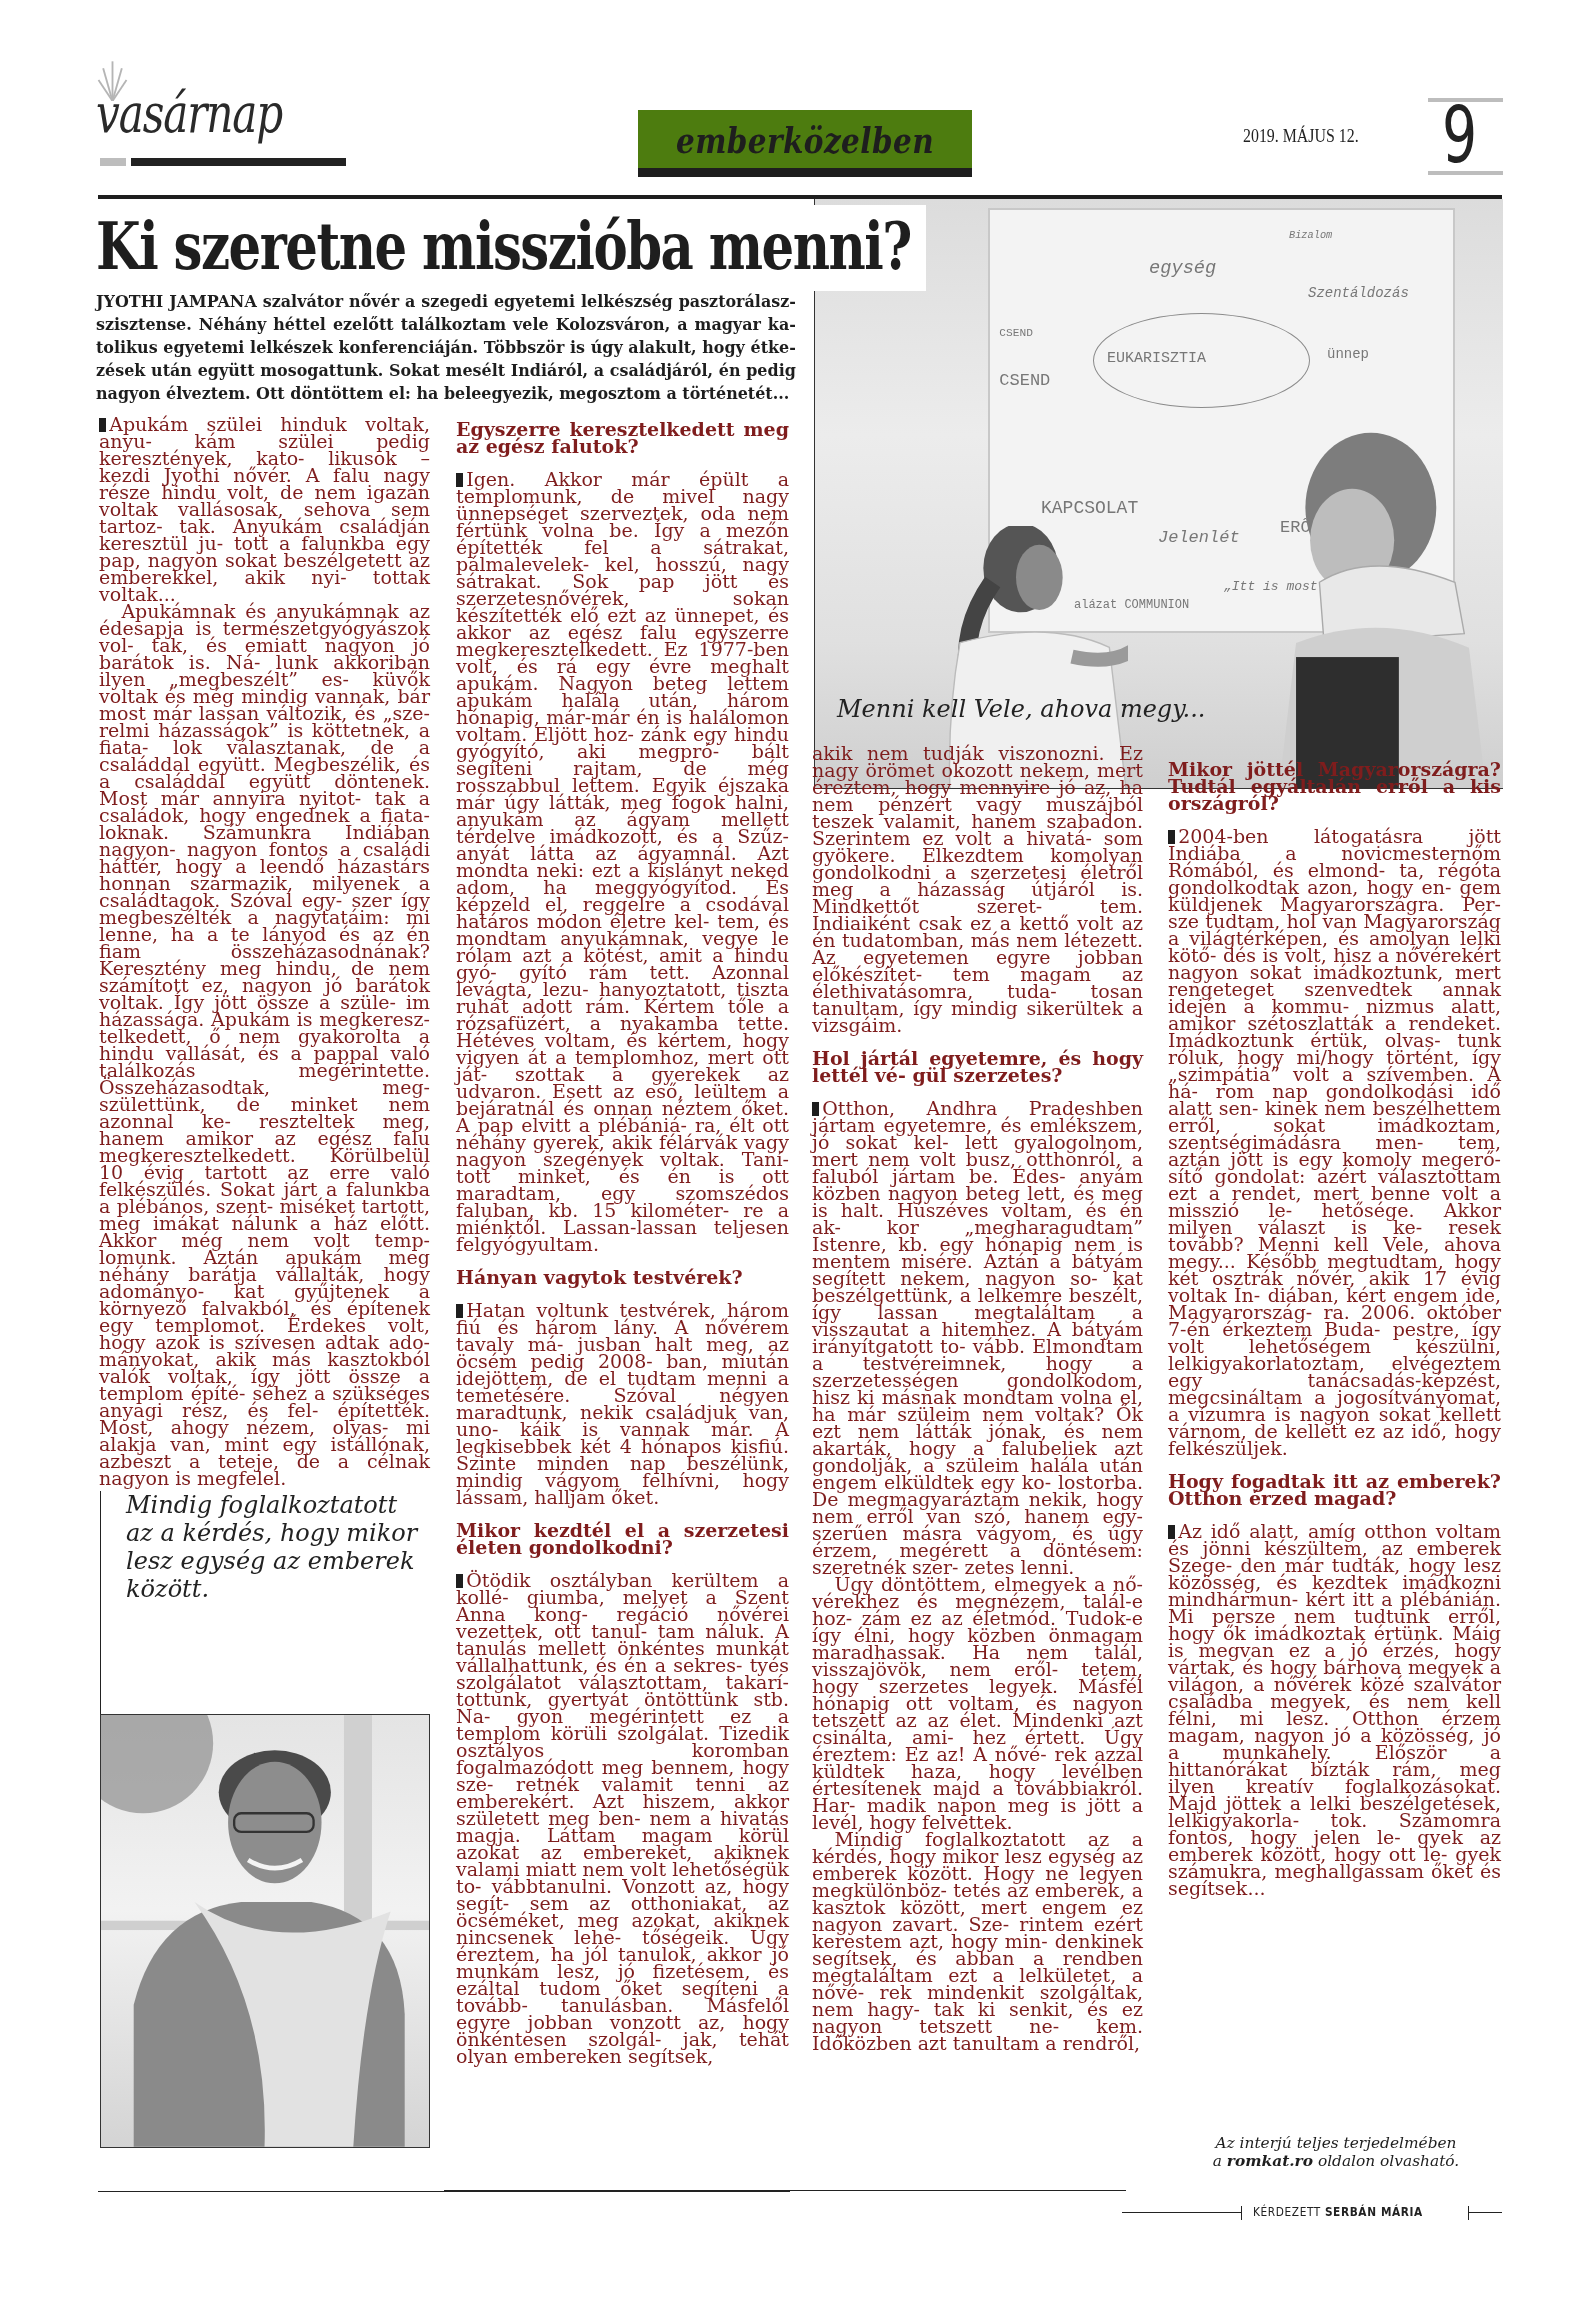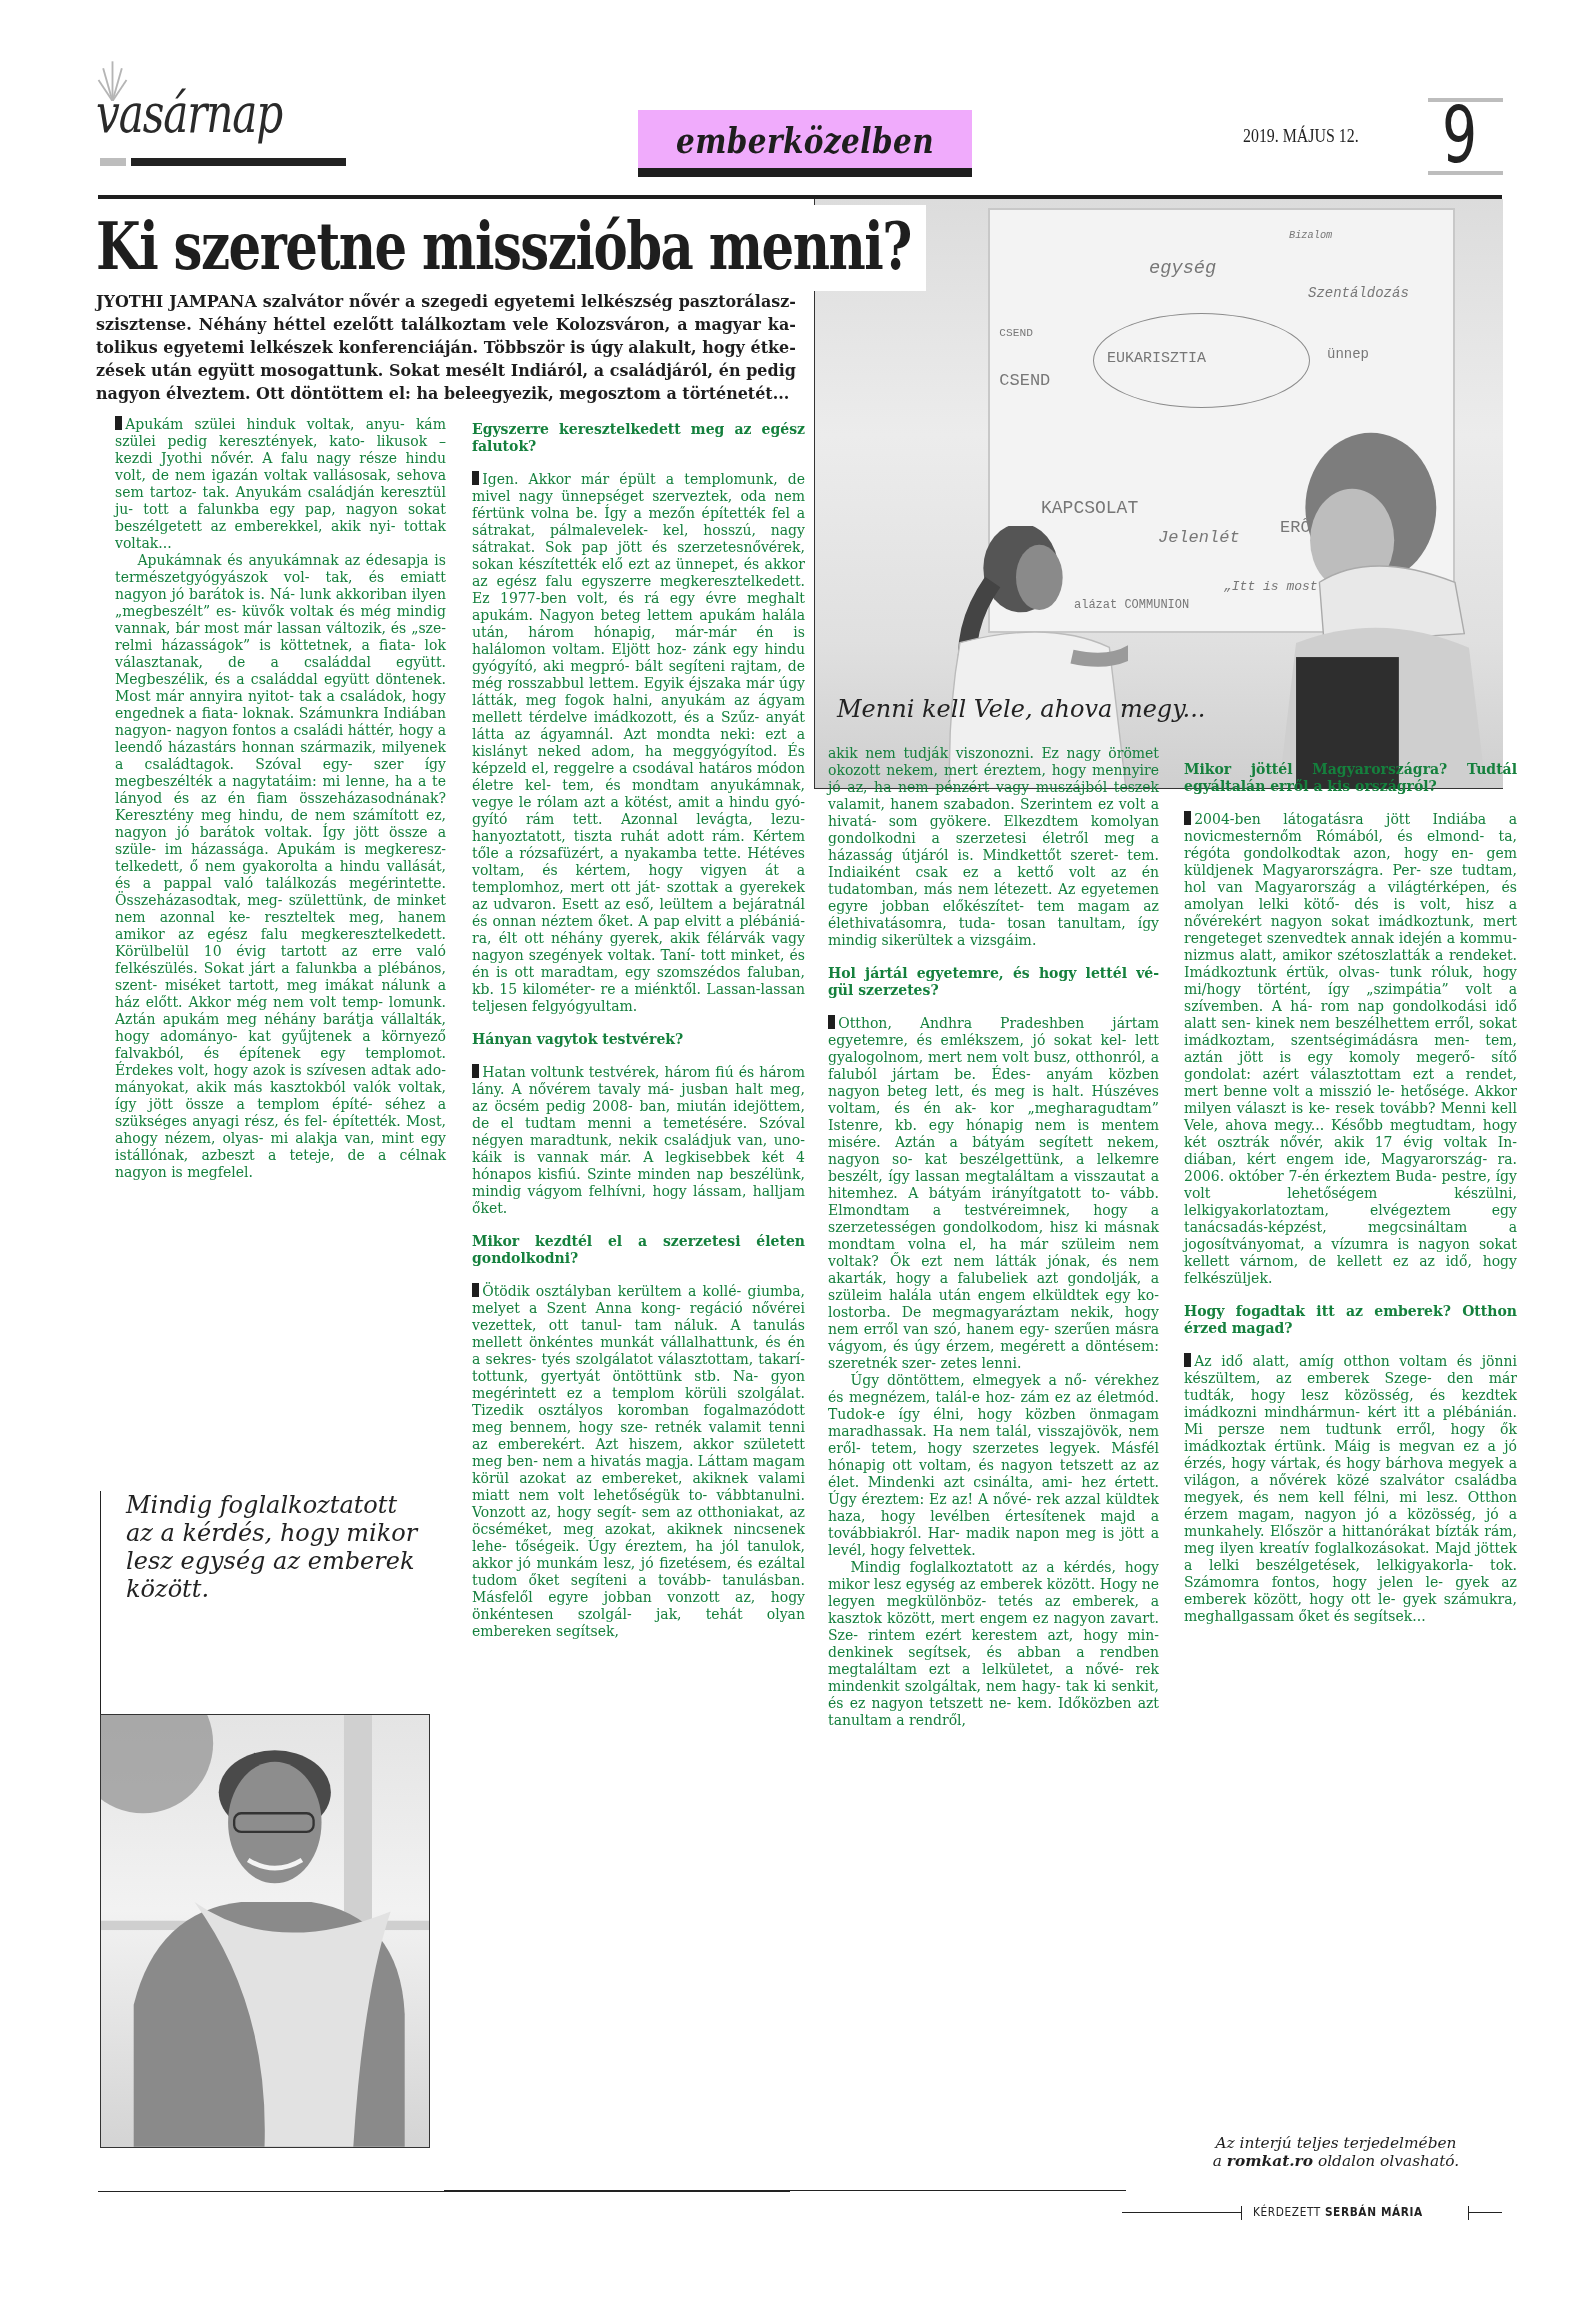--- a/index.html
+++ b/index.html
@@ -8,21 +8,21 @@
   .abs { position: absolute; }
 
   
   .logo { left: 96px; top: 73px; width: 252px; height: 70px; }
   .logo-text { position: absolute; left: 0; top: 9.3px; font-family: "DejaVu Serif", serif; font-style: italic;
                font-size: 54px; letter-spacing: -1.4px; color: #2a2a2a; transform: scaleX(0.78); transform-origin: left top; white-space: nowrap; }
   .logo-star { position: absolute; left: 0; top: -14px; width: 33px; height: 42px; }
   .logo-bar-g { position: absolute; left: 4.7px; top: 158px; width: 26px; height: 7.5px; background: #bdbdbd; }
   .logo-bar-b { position: absolute; left: 35px; top: 158px; width: 215px; height: 7.5px; background: #222; }
 
-  .section-box { left: 638px; top: 110px; width: 334px; height: 58px; background: #f0abfc; }
+  .section-box { left: 638px; top: 110px; width: 334px; height: 58px; background: #4d7c0f; }
   .section-box span { position: absolute; left: 0; right: 0; top: 9.3px; text-align: center; font-style: italic; font-weight: bold;
                       font-size: 36px; letter-spacing: 0.5px; color: #1e1e1e; transform: scaleX(0.82); }
   .section-bar { left: 638px; top: 168px; width: 334px; height: 9.3px; background: #1e1e1e; }
 
   .date { left: 1243px; top: 125px; font-size: 18.7px; font-family: "Liberation Serif", serif; color: #222; transform: scaleX(0.85); transform-origin: left top; white-space: nowrap; }
   .pg-top { left: 1428px; top: 98px; width: 75px; height: 3.7px; background: #bdbdbd; }
   .pg-bot { left: 1428px; top: 171px; width: 75px; height: 3.7px; background: #bdbdbd; }
   .pgnum { left: 1442px; top: 96px; font-size: 79px; font-family: "DejaVu Sans", sans-serif; color: #222; font-weight: normal; line-height: 1; transform: scaleX(0.7); transform-origin: left top; }
 
   .top-rule { left: 98px; top: 195px; width: 1404px; height: 3.7px; background: #1e1e1e; }
@@ -41,22 +41,22 @@
               color: #1e1e1e; white-space: nowrap; transform: scaleX(0.79); transform-origin: left top; line-height: 1.25; }
 
   .lede { left: 96px; top: 290px; width: 701px; font-family: "DejaVu Serif", serif; font-weight: bold; font-size: 16.6px; line-height: 23px;
           color: #1e1e1e; text-align: justify; }
   .lede-inner { transform: scaleX(0.96); transform-origin: left top; width: 729px; }
 
   .caption-rule { left: 814px; top: 696px; width: 1.4px; height: 33px; background: #333; }
   .caption { left: 837px; top: 695px; font-family: "DejaVu Serif", serif; font-style: italic; font-size: 24px; color: #222; white-space: nowrap; }
 
   
-  .col { position: absolute; font-family: "DejaVu Serif", serif; font-size: 14px; line-height: 17px; color: #15803d;
-         text-align: justify; hyphens: manual; margin-left: 16px; }
+  .col { position: absolute; font-family: "DejaVu Serif", serif; font-size: 19px; line-height: 17px; color: #7f1d1d;
+         text-align: justify; hyphens: manual; }
   .col p { margin: 0; }
   .col p + p.ind { text-indent: 22.4px; }
   .col .q { font-weight: bold; margin: 0 0 16px 0; }
   .col .gap { height: 16px; }
   .col .mk { display: inline-block; width: 6.5px; height: 14px; background: #1e1e1e; margin-right: 3.7px; vertical-align: -1.4px; }
 
   .c1 { left: 99px; top: 416px; width: 331px; }
   .c2 { left: 456px; top: 421px; width: 333px; }
   .c3 { left: 812px; top: 745px; width: 331px; }
   .c4 { left: 1168px; top: 745px; width: 333px; }

